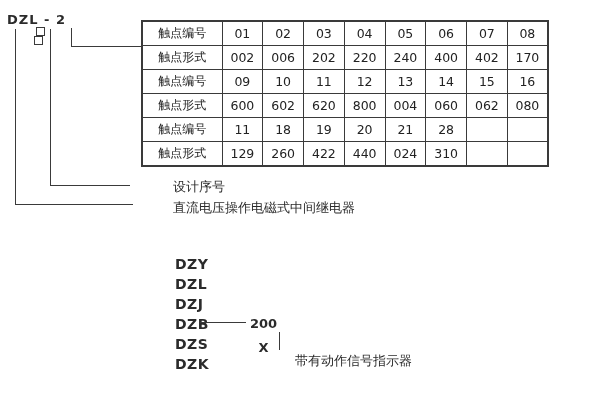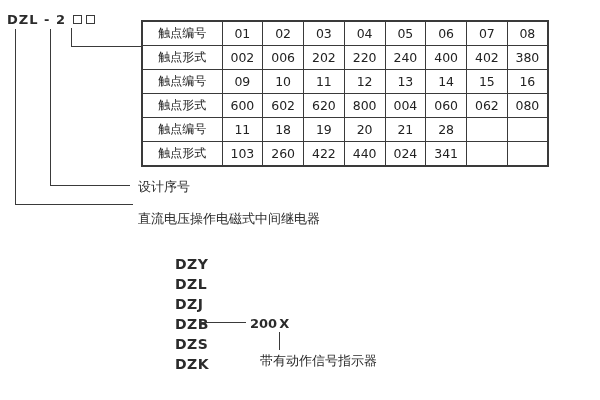--- a/index.html
+++ b/index.html
@@ -5,21 +5,21 @@
   * { margin: 0; padding: 0; box-sizing: border-box; }
   html, body { width: 600px; height: 400px; }
   body {
     position: relative;
     width: 600px; height: 400px;
     background: #ffffff;
     font-family: "DejaVu Sans", "Liberation Sans", sans-serif;
     color: #2b2b2b;
     overflow: hidden;
   }
-  .abs { position: absolute; }
+  .abs { position: absolute; flex-direction: column; }
 
   
   .model-code {
     left: 7px; top: 12px;
     font-size: 13px; font-weight: 600;
     letter-spacing: 1px;
     display: flex; align-items: center;
   }
   .digit-box {
     display: inline-block;
@@ -47,36 +47,36 @@
     vertical-align: middle;
     font-size: 12.5px;
     color: #222;
     height: 20px;
     padding: 0;
   }
   table.contact-table { border: 2px solid #3a3a3a; }
   table.contact-table td.lbl { width: 80px; font-size: 12px; }
 
   
-  .callout { font-size: 13px; color: #2b2b2b; white-space: nowrap; }
+  .callout { font-size: 13px; color: #2b2b2b; white-space: nowrap; margin-left: 35px; }
   .callout-design { left: 138px; top: 178px; }
-  .callout-relay  { left: 138px; top: 210px; }
+  .callout-relay  { left: 138px; top: 199px; }
 
   
   .family-list {
     left: 175px; top: 254px;
     font-size: 14px; font-weight: 600;
     letter-spacing: 0.5px;
   }
   .family-list .item { height: 20px; line-height: 20px; }
 
   .model-note {
     left: 250px; top: 316px;
     font-size: 13px; font-weight: 600;
-    display: flex; gap: 2px; align-items: center;
+    display: flex; gap: 9px; align-items: center;
   }
   .indicator-label { left: 260px; top: 352px; font-size: 13px; }
 </style>
 </head>
 <body>
 
 <div class="abs model-code">
   <span>DZL - 2</span>
   <span class="digit-box first"></span>
   <span class="digit-box"></span>
@@ -106,21 +106,21 @@
   </tr>
   <tr>
     <td class="lbl">触点形式</td>
     <td>002</td>
     <td>006</td>
     <td>202</td>
     <td>220</td>
     <td>240</td>
     <td>400</td>
     <td>402</td>
-    <td>380</td>
+    <td>170</td>
   </tr>
   <tr>
     <td class="lbl">触点编号</td>
     <td>09</td>
     <td>10</td>
     <td>11</td>
     <td>12</td>
     <td>13</td>
     <td>14</td>
     <td>15</td>
@@ -143,26 +143,26 @@
     <td>18</td>
     <td>19</td>
     <td>20</td>
     <td>21</td>
     <td>28</td>
     <td></td>
     <td></td>
   </tr>
   <tr>
     <td class="lbl">触点形式</td>
-    <td>103</td>
+    <td>129</td>
     <td>260</td>
     <td>422</td>
     <td>440</td>
     <td>024</td>
-    <td>341</td>
+    <td>310</td>
     <td></td>
     <td></td>
   </tr>
 </tbody>
   </table>
 
 <div class="abs callout callout-design">设计序号</div>
 <div class="abs callout callout-relay">直流电压操作电磁式中间继电器</div>
 
 <div class="abs family-list">

